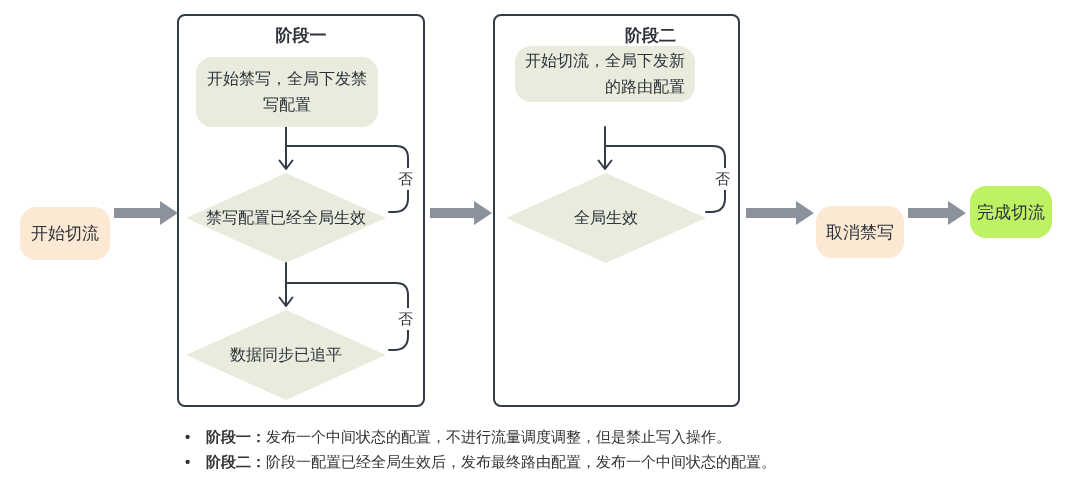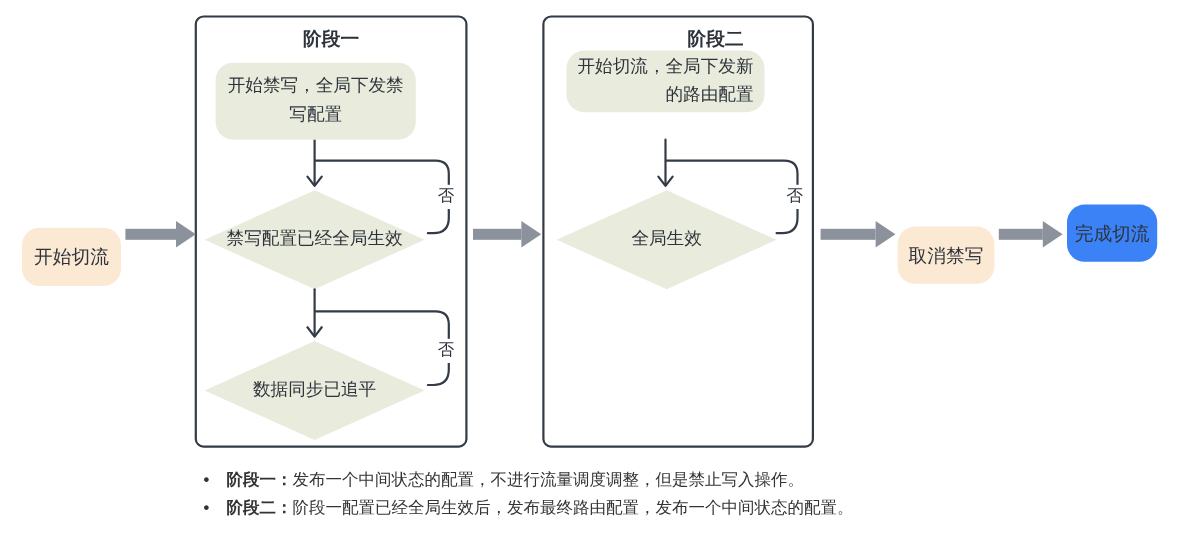--- a/index.html
+++ b/index.html
@@ -15,21 +15,21 @@
   .phase1{left:177px;top:14px;width:248px;height:393px;}
   .phase2{left:493px;top:14px;width:247px;height:393px;}
   .phase-title{
     position:absolute;z-index:3;font-size:17px;font-weight:bold;text-align:center;
   }
   .node{
     position:absolute;z-index:3;display:flex;align-items:center;justify-content:center;
     border-radius:16px;text-align:center;box-sizing:border-box;font-size:17px;line-height:25px;
   }
   .node.start,.node.cancel{background:#fbe9d3;margin-top:20px;}
-  .node.done{background:#3b82f6;}
+  .node.done{background:#bef264;}
   .node.step{background:#e9ecdd;font-size:16px;line-height:26px;padding:4px 10px;}
   .dtext{
     position:absolute;z-index:3;display:flex;align-items:center;justify-content:center;
     text-align:center;font-size:16px;line-height:24px;
   }
   .no-label{
     position:absolute;z-index:3;background:#ffffff;font-size:15px;line-height:20px;
     display:flex;align-items:center;justify-content:center;padding:1px 2px;
   }
   .notes{position:absolute;left:185px;top:424px;z-index:3;}

